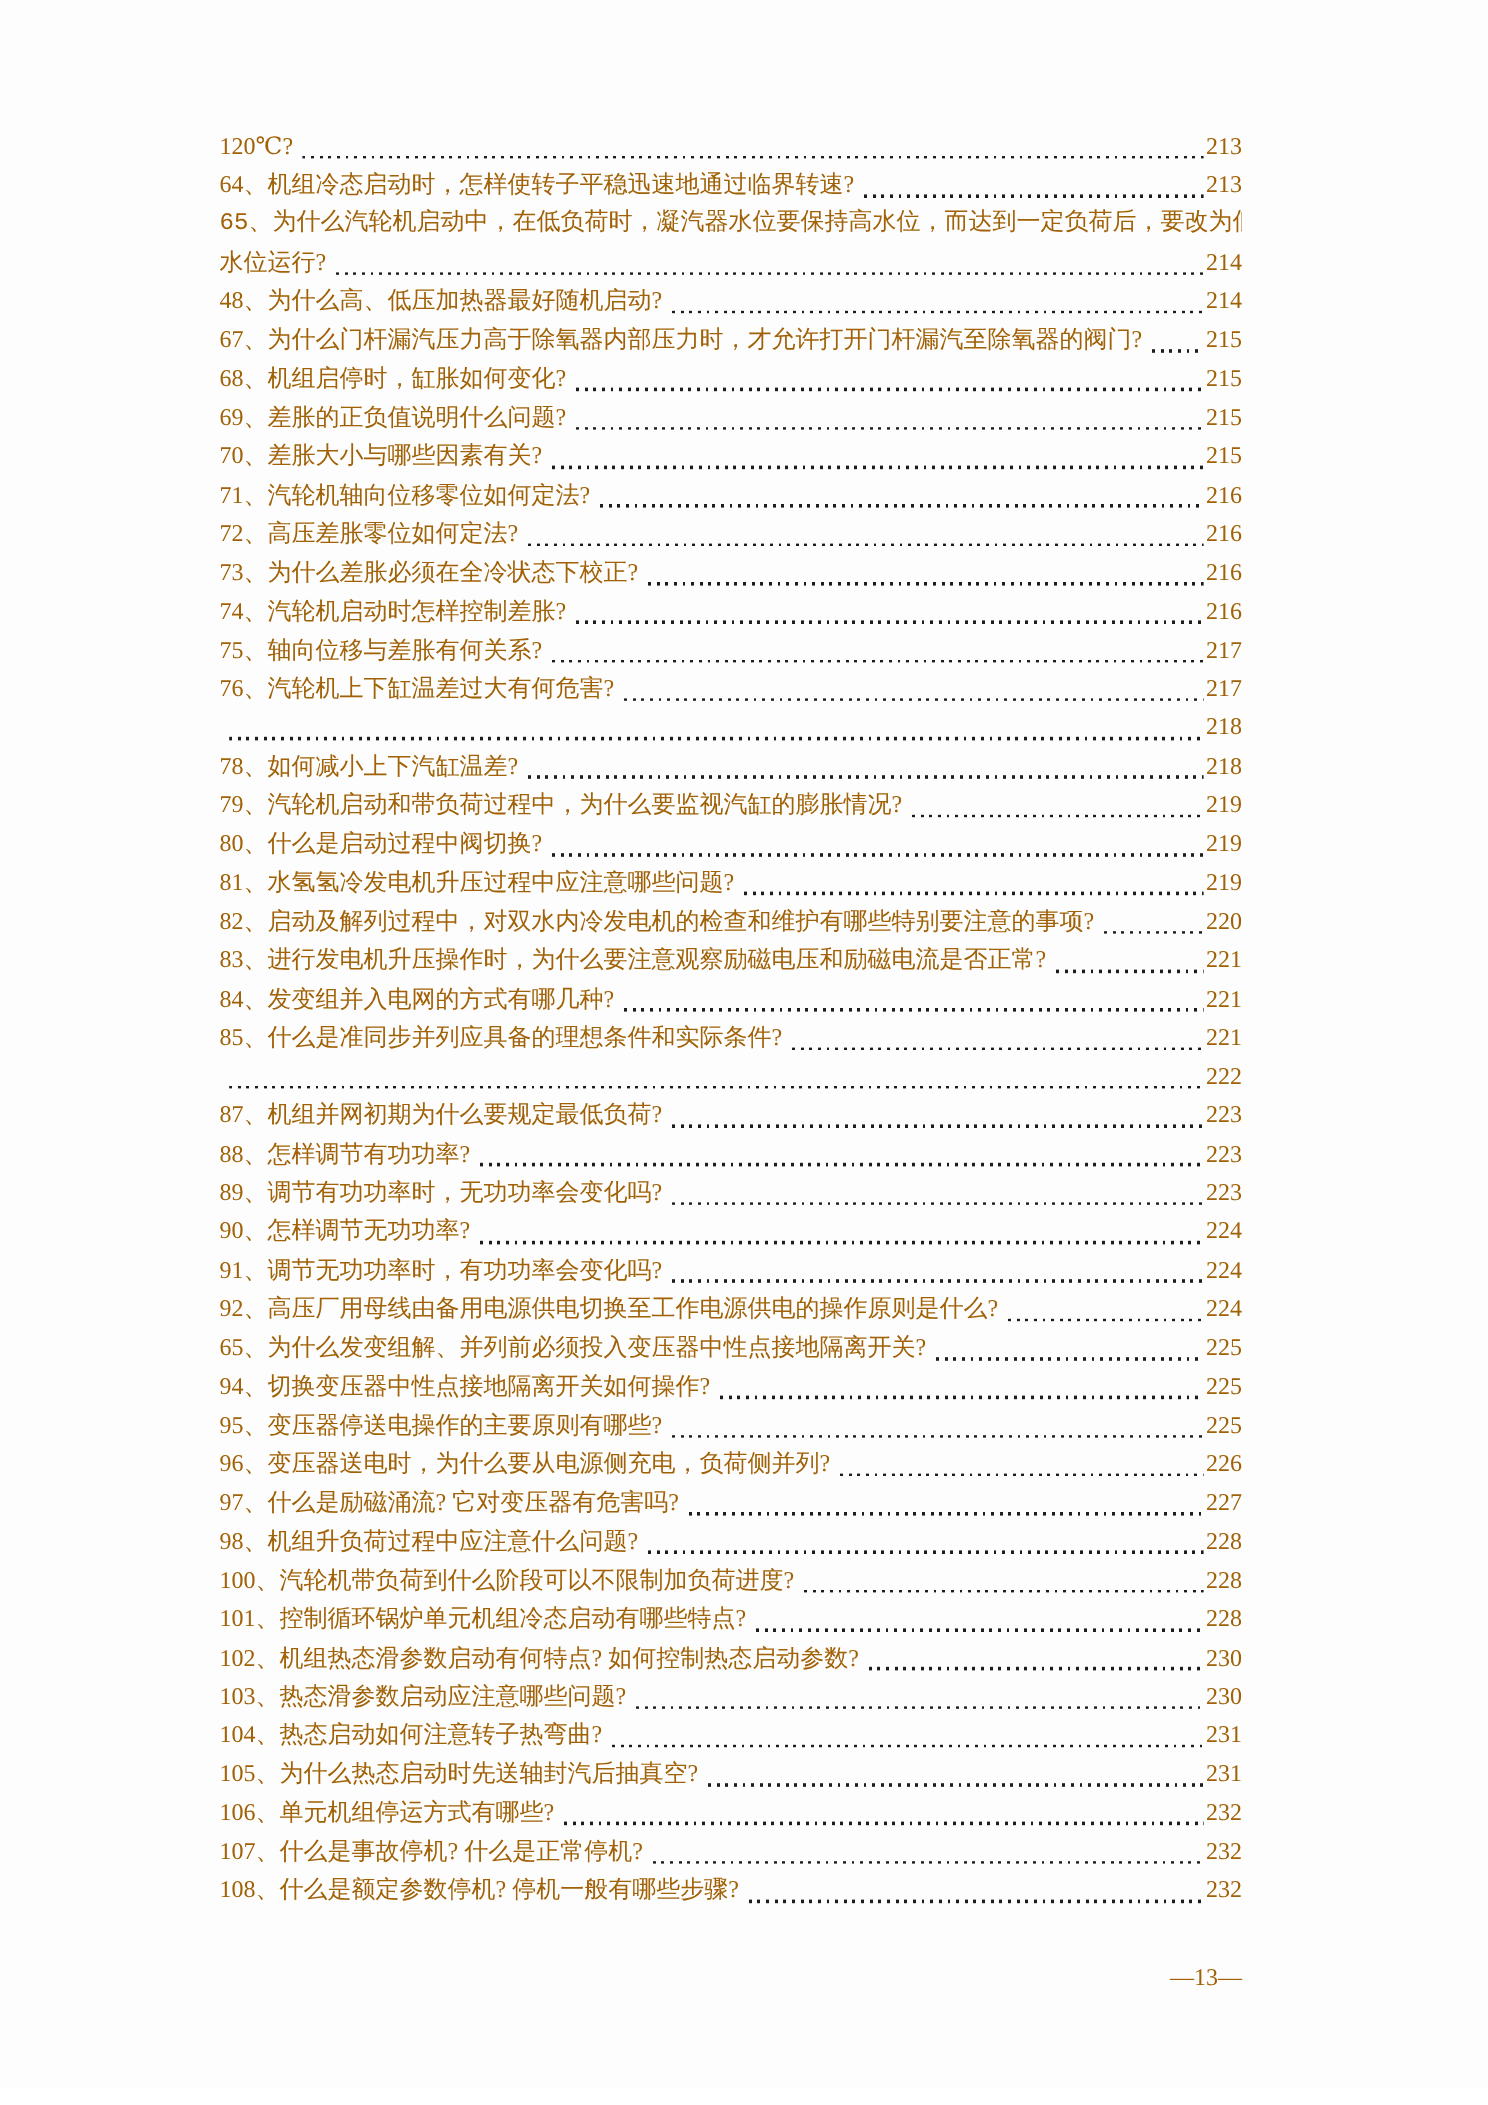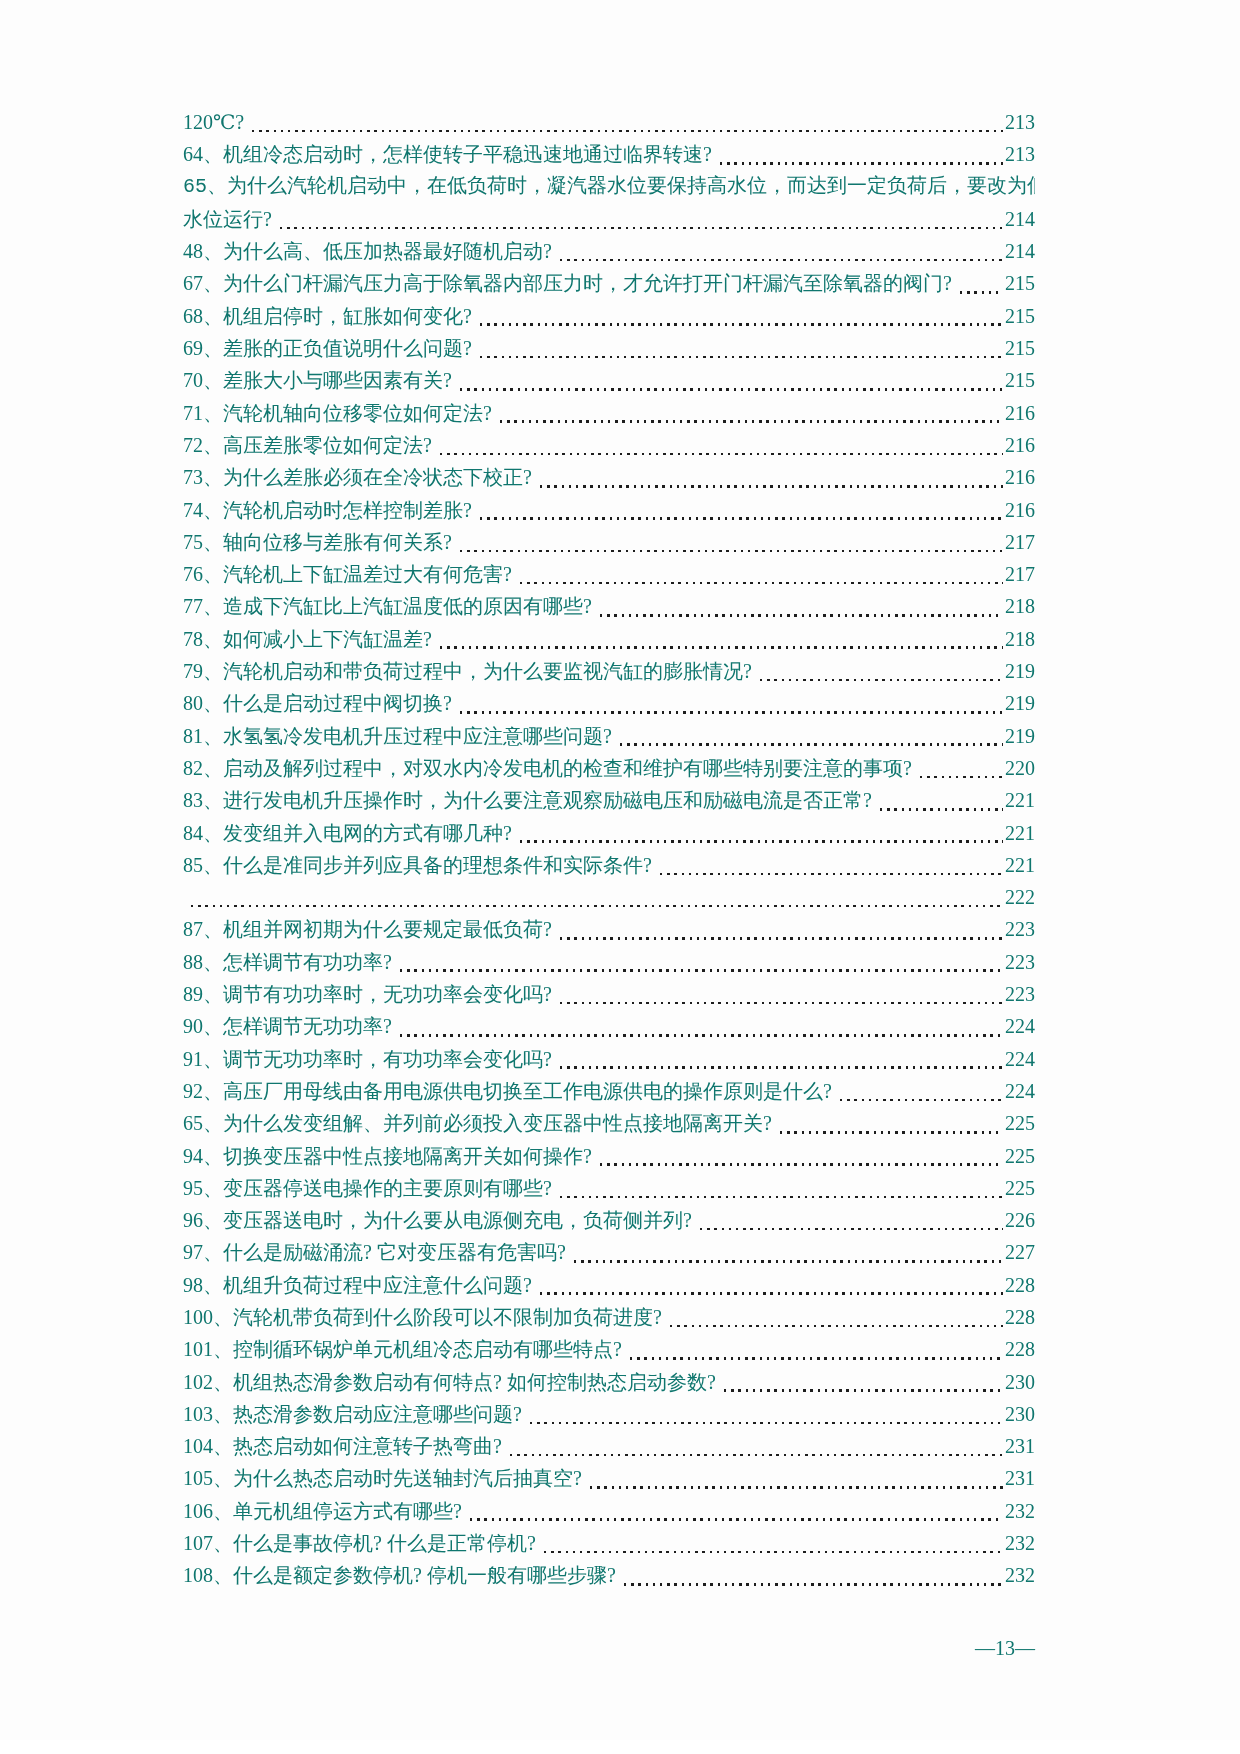--- a/index.html
+++ b/index.html
@@ -5,21 +5,21 @@
   html, body {
     margin: 0;
     padding: 0;
     background: #ffffff;
   }
   .page {
     position: relative;
     width: 1240px;
     height: 1740px;
     background: #fdfdfd;
-    color: #0f766e;
+    color: #a16207;
     font-family: "Liberation Serif", "DejaVu Serif", serif;
     overflow: hidden;
   }
   .toc {
     position: absolute;
     left: 183px;
     top: 106px;
     width: 852px;
     font-size: 20px;
   }
@@ -163,21 +163,20 @@
     <span class="pg">217</span>
   </div>
 
   <div class="entry">
     <span class="t">76、汽轮机上下缸温差过大有何危害?</span>
     <span class="leader"></span>
     <span class="pg">217</span>
   </div>
 
   <div class="entry">
-    <span class="t">77、造成下汽缸比上汽缸温度低的原因有哪些?</span>
     <span class="leader"></span>
     <span class="pg">218</span>
   </div>
 
   <div class="entry">
     <span class="t">78、如何减小上下汽缸温差?</span>
     <span class="leader"></span>
     <span class="pg">218</span>
   </div>
 

